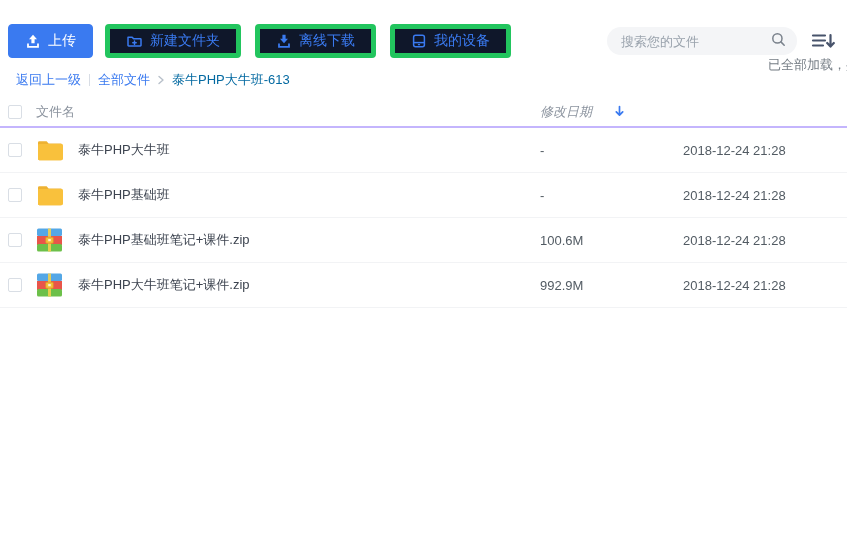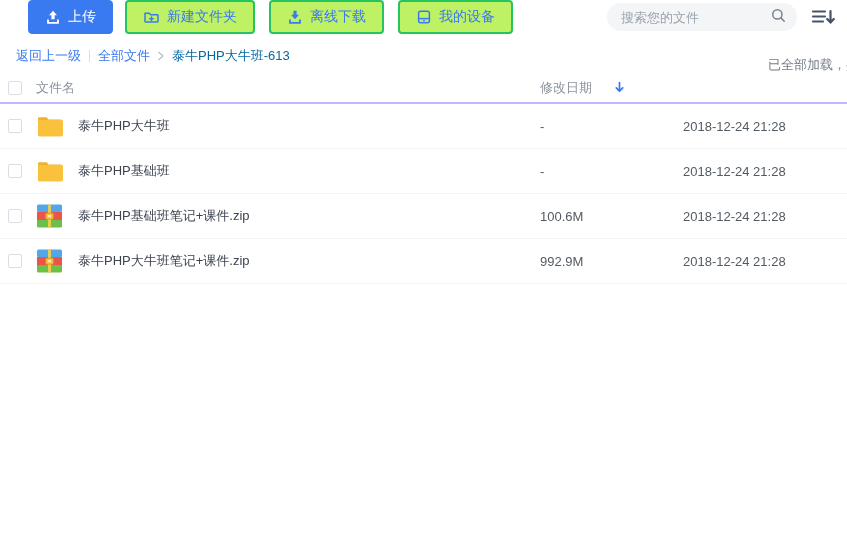--- a/index.html
+++ b/index.html
@@ -9,45 +9,44 @@
     overflow:hidden;
     background:#ffffff;
     font-family:"Liberation Sans","DejaVu Sans",sans-serif;
     color:#424a57;
   }
 
   
   .toolbar {
     display:flex;
     align-items:center;
-    padding:0 12px 0 8px;
-    margin-left:20px;
+    padding:24px 12px 0 8px;
   }
   .btn {
     height:34px;
     display:inline-flex;
     align-items:center;
     gap:7px;
     padding:0 16px;
     border-radius:4px;
     font-size:14px;
     cursor:pointer;
     user-select:none;
     white-space:nowrap;
   }
   .btn-primary {
     background:#3a7af0;
     color:#ffffff;
     border:1px solid #3a7af0;
     margin-right:12px;
   }
   .btn-outline {
-    background:#bef264;
+    background:#0f172a;
     color:#3a7af0;
-    border:2px solid #22c55e;
+    border:5px solid #22c55e;
     margin-right:14px;
   }
   .btn svg { display:block; }
 
   .search-box {
     margin-left:auto;
     width:190px;
     height:28px;
     background:#f4f5f7;
     border-radius:14px;
@@ -106,21 +105,21 @@
     padding-left:8px;
   }
   .table-header {
     height:30px;
     margin-top:8px;
     border-bottom:2px solid #c4b5fd;
     color:#8b939e;
     font-size:13px;
   }
   .th-name { grid-column:2 / 4; display:flex; align-items:center; }
-  .th-date { display:flex; align-items:center; gap:22px; }
+  .th-date { display:flex; align-items:center; gap:22px;font-style:italic; }
 
   .row {
     height:45px;
     border-bottom:1px solid #f2f3f5;
     font-size:13px;
     cursor:default;
   }
   .cell-name { color:#3d4450; cursor:pointer; overflow:hidden; white-space:nowrap; text-overflow:ellipsis; padding-right:12px; }
   .cell-size, .cell-date { color:#525b63; }
   .cell-icon { display:flex; align-items:center; }

